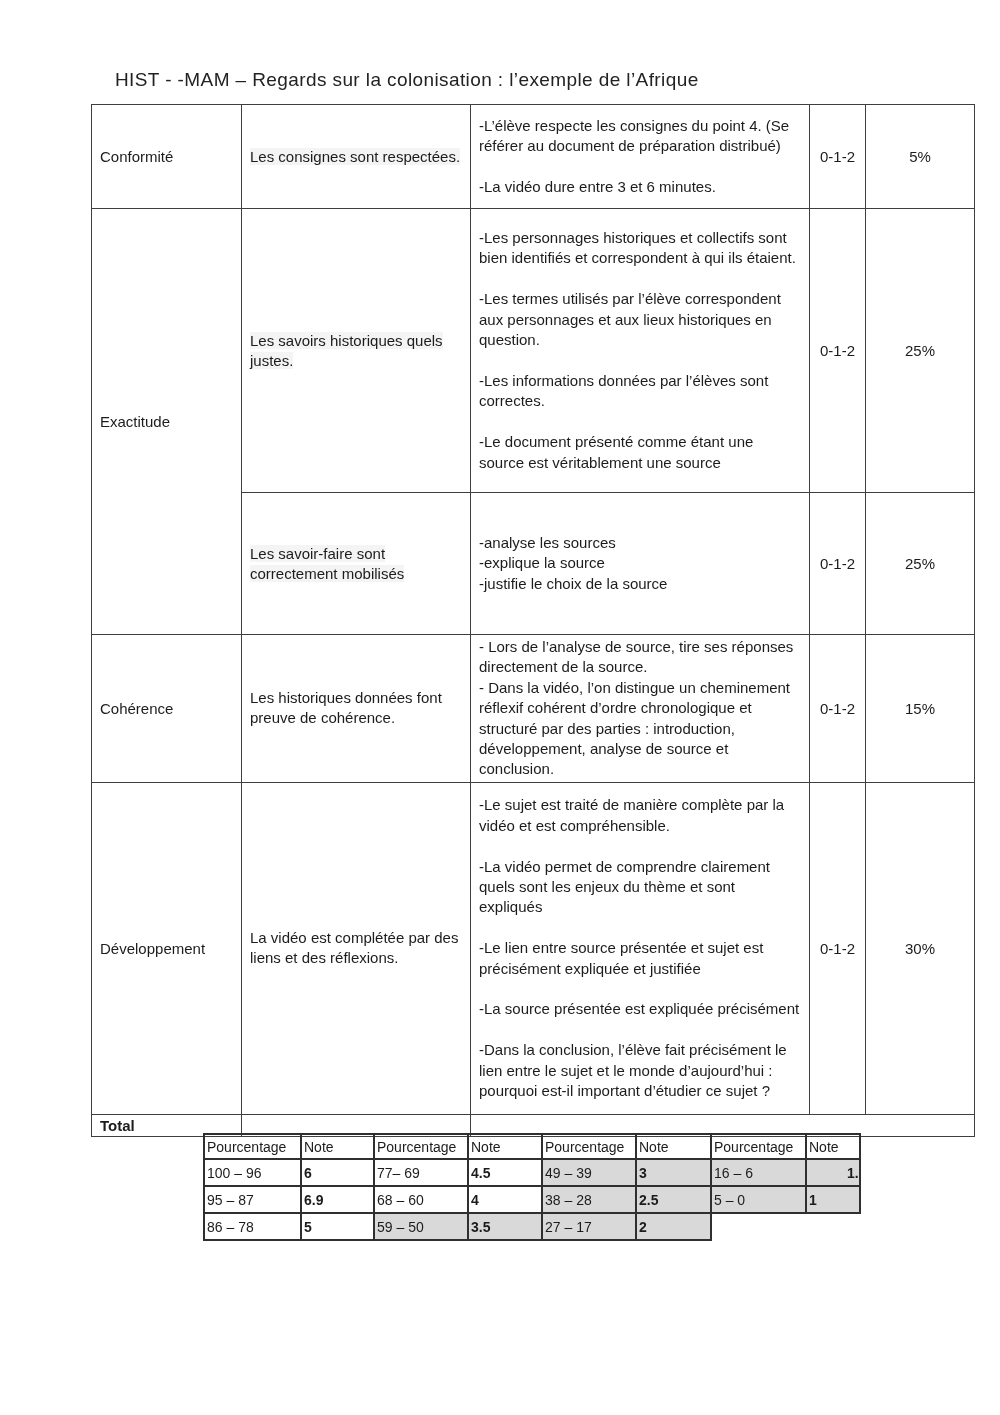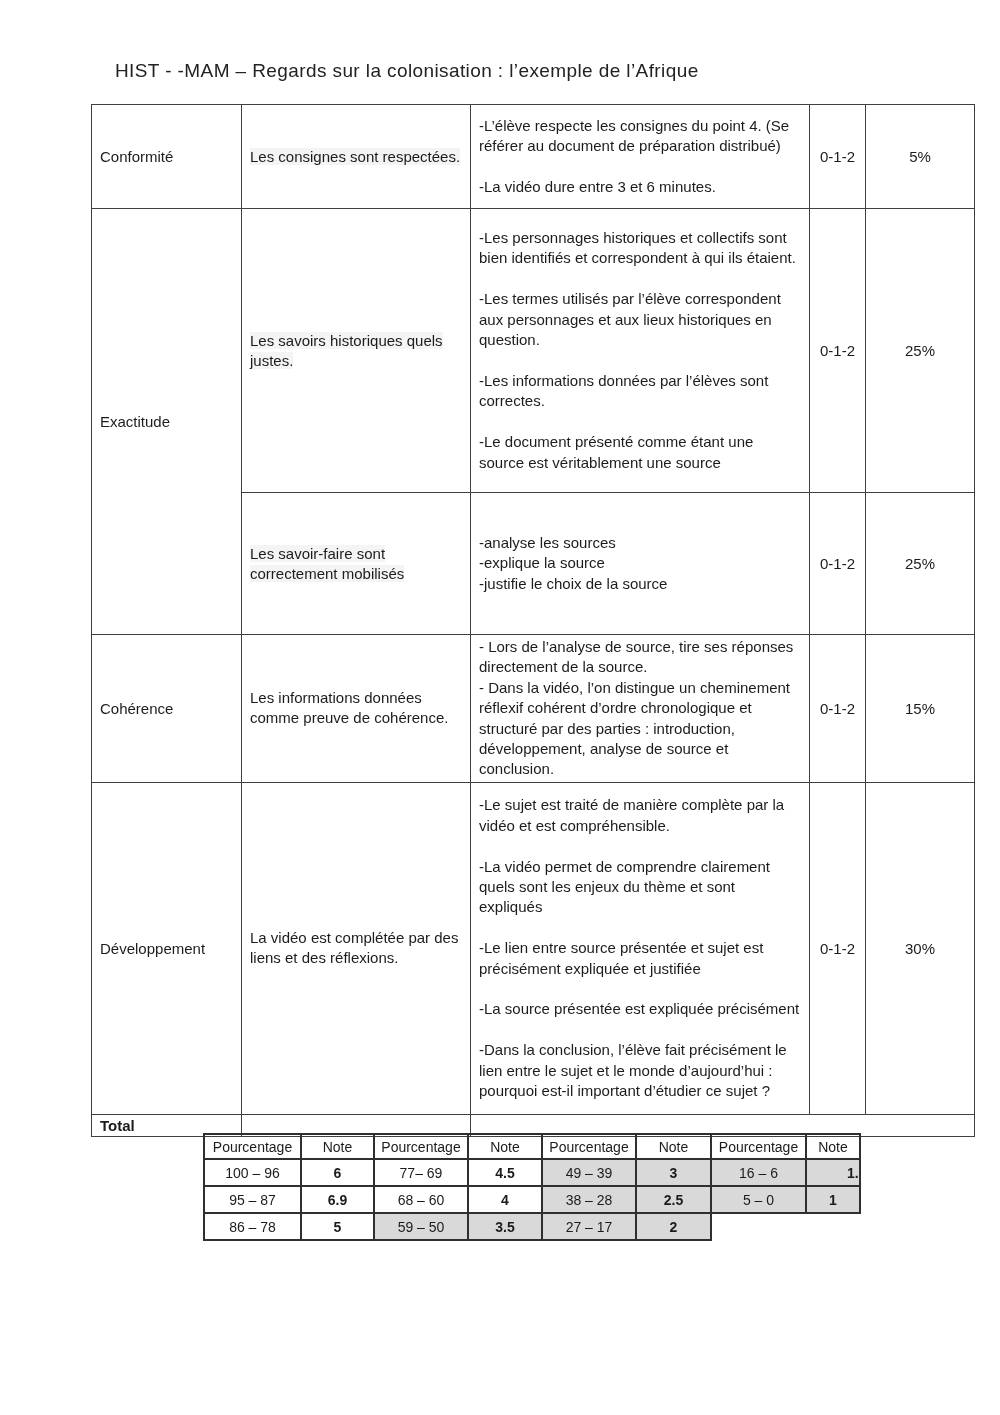--- a/index.html
+++ b/index.html
@@ -4,21 +4,21 @@
 <style>
   * { margin: 0; padding: 0; box-sizing: border-box; }
   html, body { background: #ffffff; }
   body {
     width: 1000px; height: 1415px; position: relative;
     font-family: "Liberation Sans", sans-serif;
     color: #1c1c1c;
   }
 
   .doc-title {
-    position: absolute; left: 115px; top: 60px;
+    position: absolute; left: 115px; top: 69px;
     font-size: 19px; letter-spacing: 0.4px; font-weight: 400;
     color: #222;
     white-space: nowrap;
   }
 
   
   table.rubric {
     position: absolute; left: 91px; top: 104px;
     border-collapse: collapse; table-layout: fixed;
     width: 883px;
@@ -51,21 +51,21 @@
 
   
   table.grades {
     position: absolute; left: 203px; top: 1133px;
     border-collapse: collapse; table-layout: fixed;
     width: 656px;
     font-size: 14px;
   }
   table.grades th, table.grades td {
     border: 2px solid #2f2f2f;
-    text-align: center;
+    text-align: left;
     font-weight: 400;
     padding: 0 2px;
     overflow: hidden;
   }
   table.grades tr.hdr { height: 25px; }
   table.grades tr.row { height: 27px; }
   table.grades td.note { font-weight: 700; }
   table.grades td.ghost { border: none; background: transparent; }
 </style>
 </head>
@@ -107,21 +107,21 @@
     <tr class="r3">
       <td class="desc"><span class="hl">Les savoir-faire sont correctement mobilisés</span></td>
       <td class="crit">-analyse les sources
 -explique la source
 -justifie le choix de la source</td>
       <td class="scale">0-1-2</td>
       <td class="weight">25%</td>
     </tr>
     <tr class="r4">
       <td class="cat">Cohérence</td>
-      <td class="desc"><span>Les informations données comme preuve de cohérence.</span></td>
+      <td class="desc"><span>Les historiques données font preuve de cohérence.</span></td>
       <td class="crit">- Lors de l’analyse de source, tire ses réponses directement de la source.
 - Dans la vidéo, l’on distingue un cheminement réflexif cohérent d’ordre chronologique et structuré par des parties : introduction, développement, analyse de source et conclusion.</td>
       <td class="scale">0-1-2</td>
       <td class="weight">15%</td>
     </tr>
     <tr class="r5">
       <td class="cat">Développement</td>
       <td class="desc"><span>La vidéo est complétée par des liens et des réflexions.</span></td>
       <td class="crit">-Le sujet est traité de manière complète par la vidéo et est compréhensible.
 

